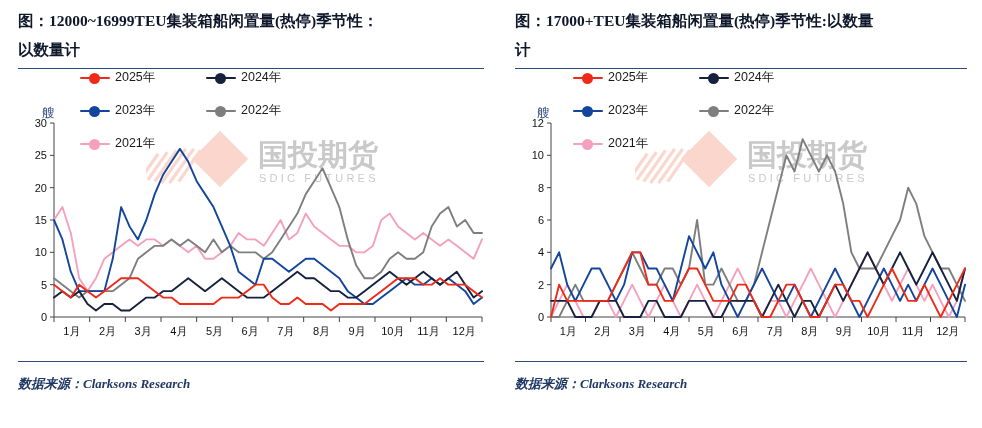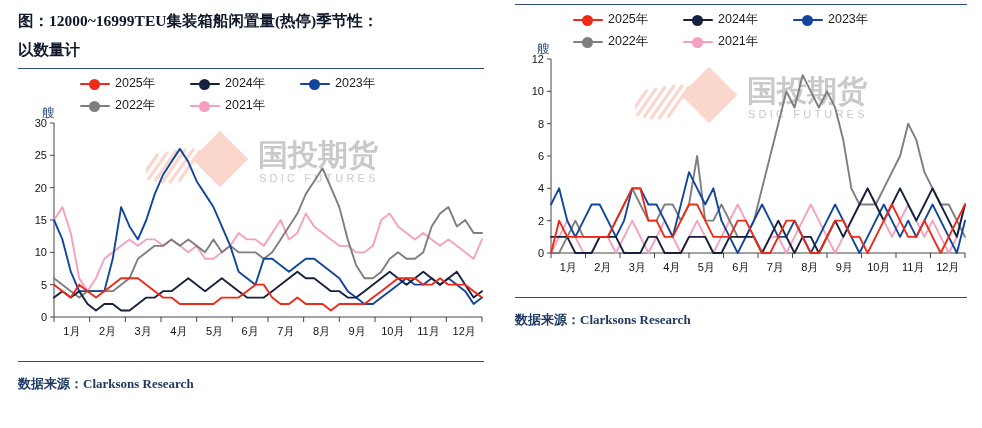--- a/index.html
+++ b/index.html
@@ -26,23 +26,23 @@
   }
   .title-rule{
     height:0;border-top:1.6px solid #2E4A7D;
     margin-top:4px;width:466px;
   }
   .panel.right .title-rule{width:452px;}
 
   .chart-wrap{position:relative;width:100%;height:292px;}
 
   .legend{
-    position:absolute;left:62px;top:6px;width:360px;
+    position:absolute;left:62px;top:0;width:360px;
     display:flex;flex-wrap:wrap;
-    row-gap:5px;column-gap:0px;
+    row-gap:5px;column-gap:0px;gap:16px;
   }
   .panel.right .legend{left:58px;}
   .legend-item{
     display:flex;align-items:center;
     width:110px;
     font-size:12.5px;color:#1a1a1a;
     font-family:"Liberation Sans","DejaVu Sans",sans-serif;
   }
   .legend-swatch{position:relative;width:30px;height:12px;margin-right:5px;flex:0 0 auto;}
   .legend-swatch .bar{position:absolute;left:0;top:5px;width:30px;height:2.4px;border-radius:1px;}
@@ -64,21 +64,21 @@
   }
   .panel.right .watermark{left:120px;top:56px;}
 
   .src-rule{
     height:0;border-top:1.6px solid #2E4A7D;width:466px;margin-top:0px;
   }
   .panel.right .src-rule{width:452px;}
   .src-text{
     color:#1F3864;font-size:13px;
     font-family:"Liberation Serif","DejaVu Serif",serif;
-    font-weight:bold;
+    font-style:italic;font-weight:bold;
     margin-top:13px;
   }
   .tick-text{font-size:11px;fill:#111111;font-family:"Liberation Sans","DejaVu Sans",sans-serif;}
   .xtick-text{font-size:11px;fill:#111111;font-family:"Liberation Sans","DejaVu Sans",sans-serif;}
 </style>
 </head>
 <body>
 
 <div class="page">
 
@@ -192,20 +192,22 @@
           <polyline points="36.00,180.60 44.39,174.13 52.78,180.60 61.18,174.13 69.57,187.07 77.96,193.53 86.35,187.07 94.75,187.07 103.14,193.53 111.53,193.53 119.92,187.07 128.31,180.60 136.71,180.60 145.10,174.13 153.49,174.13 161.88,167.67 170.27,161.20 178.67,167.67 187.06,174.13 195.45,167.67 203.84,161.20 212.24,167.67 220.63,174.13 229.02,180.60 237.41,180.60 245.80,180.60 254.20,174.13 262.59,167.67 270.98,161.20 279.37,154.73 287.76,161.20 296.16,161.20 304.55,167.67 312.94,174.13 321.33,174.13 329.73,180.60 338.12,180.60 346.51,174.13 354.90,167.67 363.29,161.20 371.69,154.73 380.08,161.20 388.47,167.67 396.86,161.20 405.25,154.73 413.65,161.20 422.04,167.67 430.43,161.20 438.82,154.73 447.22,167.67 455.61,180.60 464.00,174.13" fill="none" stroke="#16213E" stroke-width="1.9" stroke-linejoin="round" stroke-linecap="round"></polyline>
           <polyline points="36.00,167.67 44.39,174.13 52.78,180.60 61.18,167.67 69.57,174.13 77.96,180.60 86.35,174.13 94.75,167.67 103.14,161.20 111.53,161.20 119.92,161.20 128.31,167.67 136.71,174.13 145.10,180.60 153.49,180.60 161.88,187.07 170.27,187.07 178.67,187.07 187.06,187.07 195.45,187.07 203.84,180.60 212.24,180.60 220.63,180.60 229.02,174.13 237.41,167.67 245.80,167.67 254.20,180.60 262.59,187.07 270.98,187.07 279.37,180.60 287.76,187.07 296.16,187.07 304.55,187.07 312.94,193.53 321.33,187.07 329.73,187.07 338.12,187.07 346.51,187.07 354.90,180.60 363.29,174.13 371.69,167.67 380.08,161.20 388.47,161.20 396.86,161.20 405.25,167.67 413.65,167.67 422.04,161.20 430.43,167.67 438.82,167.67 447.22,167.67 455.61,174.13 464.00,180.60" fill="none" stroke="#EE2A18" stroke-width="1.9" stroke-linejoin="round" stroke-linecap="round"></polyline>
         </svg>
     </div>
 
     <div class="src-rule"></div>
     <div class="src-text">数据来源：Clarksons Research</div>
   </div>
 
   <div class="panel right">
+    <div class="fig-title">图：17000+TEU集装箱船闲置量(热停)季节性:以数量
+计</div>
     <div class="title-rule"></div>
 
     <div class="chart-wrap">
       <div class="legend">
         <div class="legend-item">
           <span class="legend-swatch">
             <span class="bar" style="background:#EE2A18"></span>
               <span class="dot" style="background:#EE2A18"></span>
           </span>
           <span class="legend-label">2025年</span>

